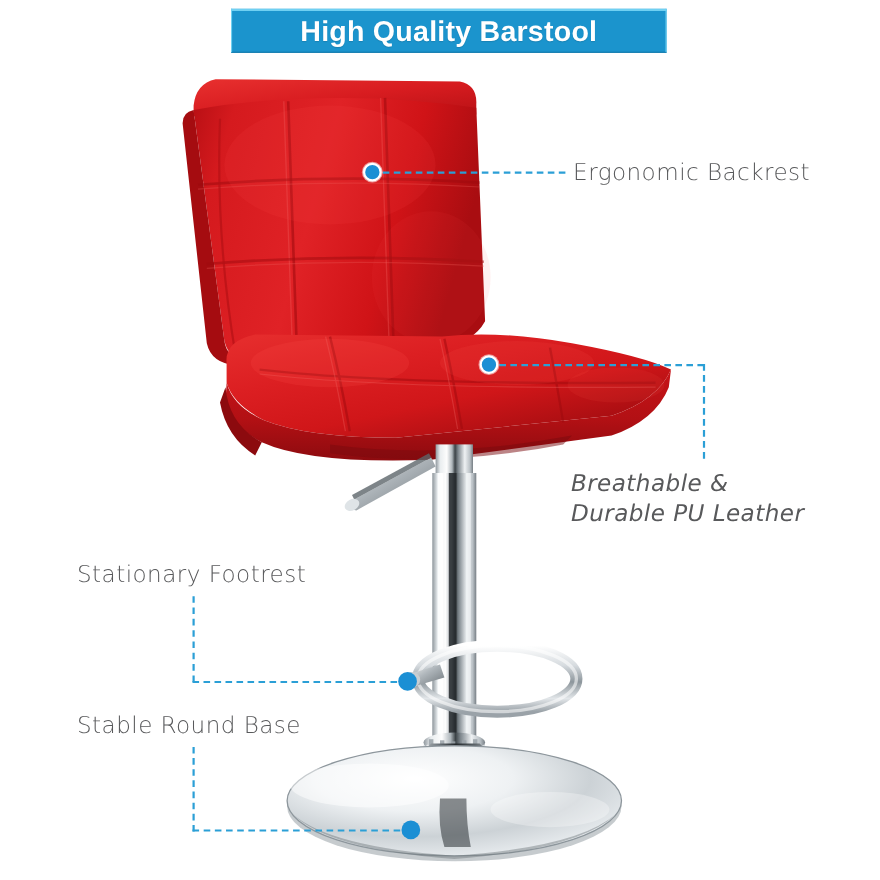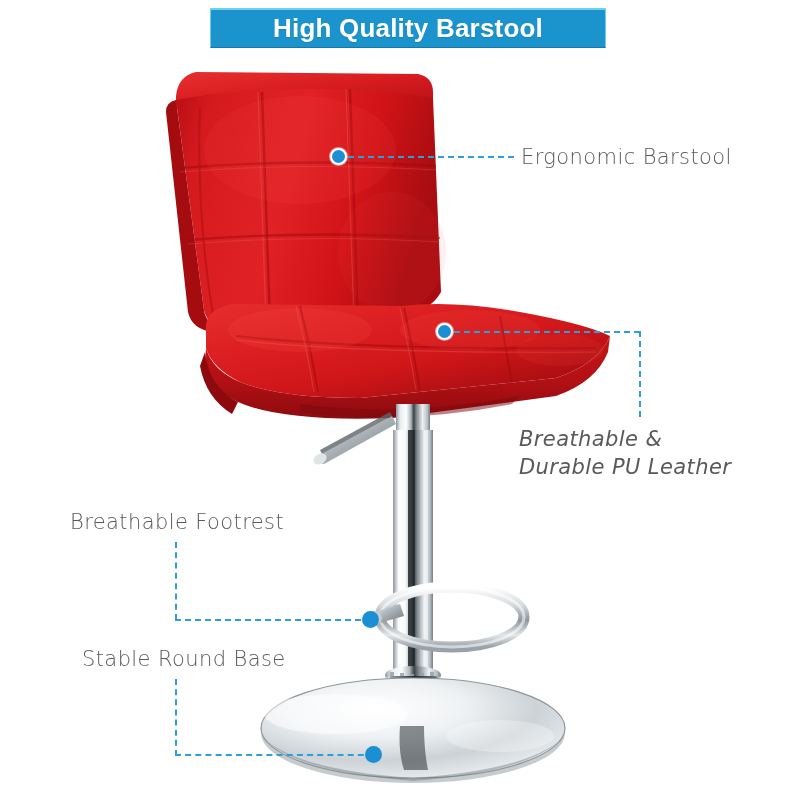--- a/index.html
+++ b/index.html
@@ -35,21 +35,21 @@
     font-family:"DejaVu Sans",sans-serif;
     font-size:21px;
     font-weight:300;
     letter-spacing:.4px;
     line-height:28px;
     white-space:pre-line;
   }
   #label-backrest{left:521px;top:143px;}
   #label-leather{left:519px;top:425px;font-style:italic;}
   #label-footrest{left:70px;top:508px;}
-  #label-base{left:70px;top:645px;margin-left:12px;}
+  #label-base{left:70px;top:645px;}
 
   
   .dash-h{position:absolute;height:0;border-top:2px dashed #2b9fd6;}
   .dash-v{position:absolute;width:0;border-left:2px dashed #2b9fd6;}
 
   
   .dot{
     position:absolute;width:17px;height:17px;border-radius:50%;
     background:#1b8fd4;box-sizing:border-box;
   }
@@ -272,22 +272,22 @@
 
   <div class="dot ringed" style="left:330px;top:148px;"></div>
   <div class="dot ringed" style="left:436px;top:323px;"></div>
   <div class="dot" style="left:362px;top:611px;"></div>
   <div class="dot" style="left:365px;top:746px;"></div>
 
   <div class="banner">
     <span class="banner-text">High Quality Barstool</span>
   </div>
 
-  <div class="label" id="label-backrest">Ergonomic Barstool</div>
+  <div class="label" id="label-backrest">Ergonomic Backrest</div>
 
   <div class="label" id="label-leather">Breathable &amp;
 Durable PU Leather</div>
 
-  <div class="label" id="label-footrest">Breathable Footrest</div>
+  <div class="label" id="label-footrest">Stationary Footrest</div>
 
   <div class="label" id="label-base">Stable Round Base</div>
 
 </div>
 
 </body></html>

